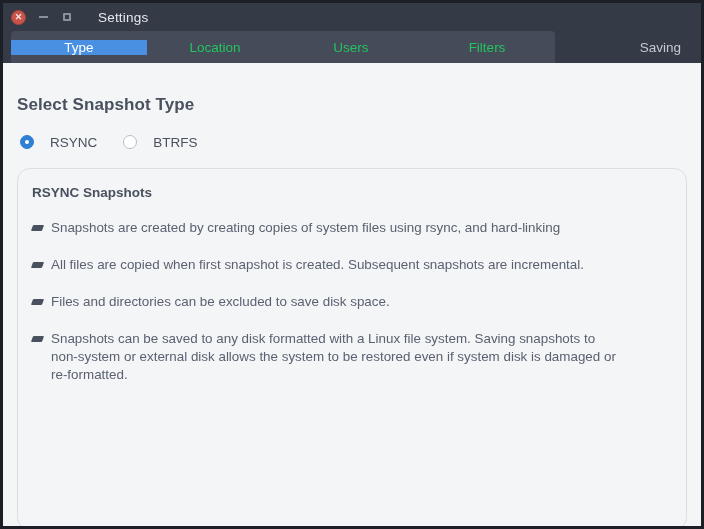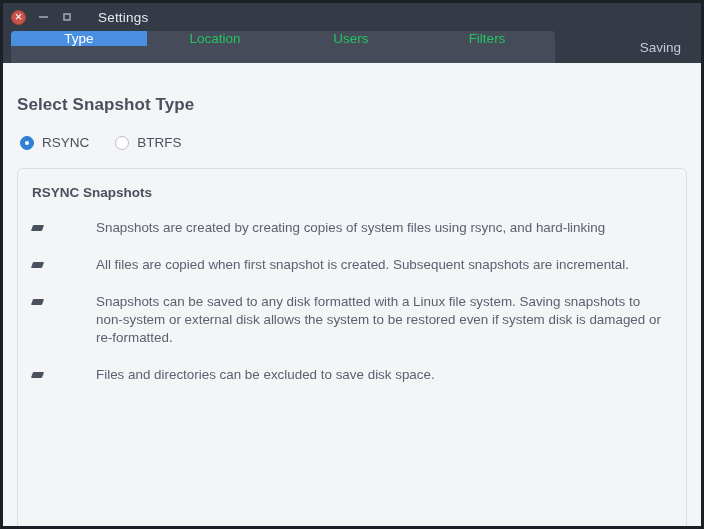--- a/index.html
+++ b/index.html
@@ -85,21 +85,21 @@
   .tabbar {
     height: 32px;
     flex: 0 0 32px;
     background: #343a46;
     display: flex;
     align-items: stretch;
     position: relative;
   }
   .tabgroup {
     display: flex;
-    align-items: flex-start;
+    align-items: center;
     margin-left: 8px;
     border-radius: 4px 4px 0 0;
     overflow: hidden;
     background: #454b59;
   }
   .tab {
     min-width: 100px;
     padding: 0 18px;
     display: flex;
     align-items: center;
@@ -141,22 +141,21 @@
   }
 
   .radio-row {
     display: flex;
     align-items: center;
     margin: 20px 0 0 17px;
     gap: 26px;
   }
   .radio-item {
     display: flex;
-    align-items: center;
-    gap: 8px;
+    gap: 16px;
     cursor: pointer;
   }
   .radio {
     width: 14px;
     height: 14px;
     border-radius: 50%;
     box-sizing: border-box;
     background: #ffffff;
     border: 1px solid #b9bec7;
     display: flex;
@@ -178,21 +177,21 @@
     font-size: 13.5px;
     color: #4a515e;
   }
 
   .panel {
     margin: 18px 14px 14px 14px;
     height: 362px;
     box-sizing: border-box;
     border: 1px solid #dcdee2;
     background: #f4f5f7;
-    border-radius: 6px;
+    border-radius: 13px;
     padding: 14px 16px 0 14px;
     overflow: hidden;
   }
   .panel-title {
     font-size: 13.5px;
     font-weight: bold;
     color: #4a515e;
     margin: 2px 0 0 0;
   }
   .para {
@@ -206,21 +205,20 @@
     flex: 0 0 auto;
     width: 11px;
     height: 6px;
     margin: 6px 8px 0 0;
     background: #4a515e;
     transform: skewX(-20deg);
     border-radius: 1px;
   }
   .para-text {
     flex: 1 1 auto;
-    margin-left: 45px;
   }
   .para-text .l2 { display: block; }
 </style>
 </head>
 <body>
 
 <div class="window">
 
   <div class="titlebar">
     <div class="btn-close-dot">✕</div>
@@ -272,28 +270,28 @@
       <div class="para">
         <span class="bullet"></span>
         <span class="para-text">
           <span>All files are copied when first snapshot is created. Subsequent snapshots are incremental.</span>
         </span>
       </div>
 
       <div class="para">
         <span class="bullet"></span>
         <span class="para-text">
+          <span>Files and directories can be excluded to save disk space.</span>
+        </span>
+      </div>
+
+      <div class="para">
+        <span class="bullet"></span>
+        <span class="para-text">
           <span>Snapshots can be saved to any disk formatted with a Linux file system. Saving snapshots to</span>
           <span class="l2">non-system or external disk allows the system to be restored even if system disk is damaged or</span>
           <span class="l2">re-formatted.</span>
         </span>
       </div>
-
-      <div class="para">
-        <span class="bullet"></span>
-        <span class="para-text">
-          <span>Files and directories can be excluded to save disk space.</span>
-        </span>
-      </div>
     </div>
 
   </div>
 </div>
 
 </body></html>

